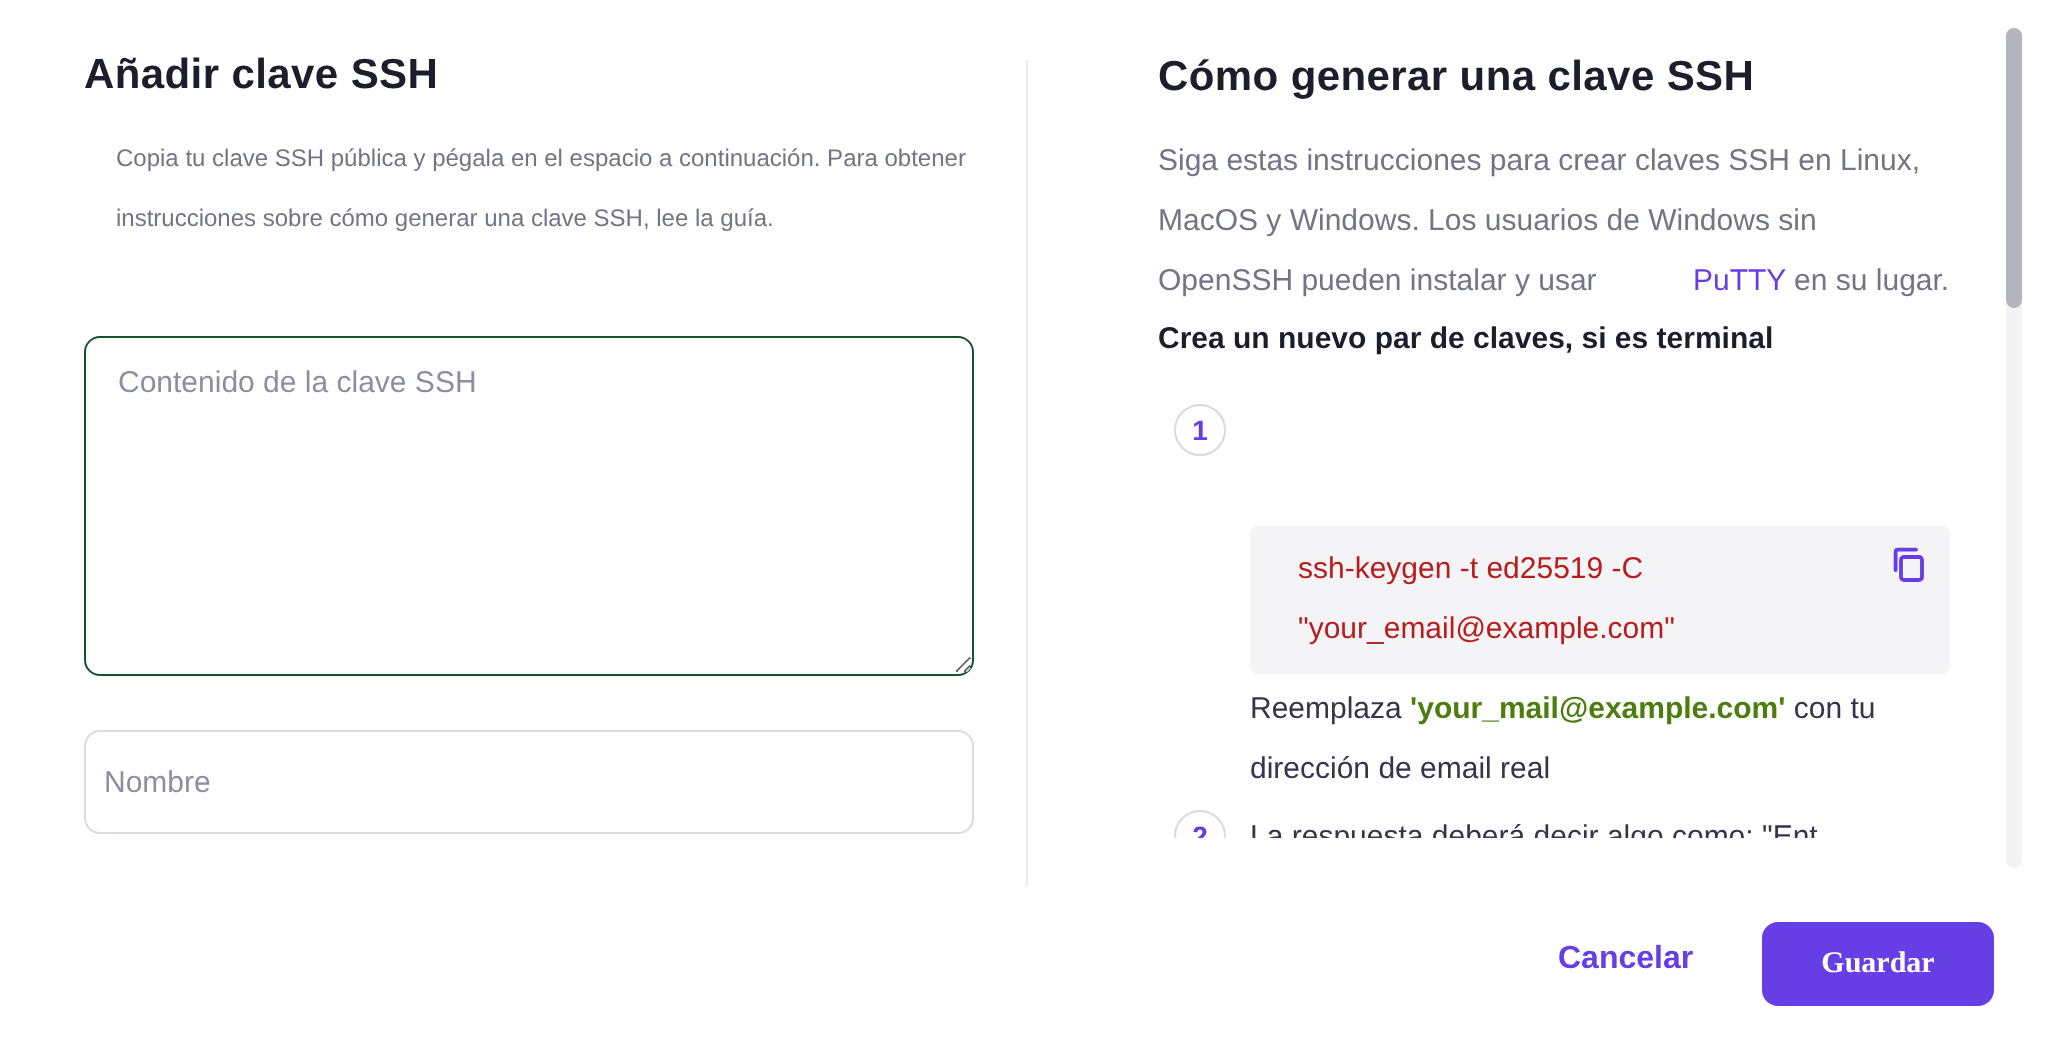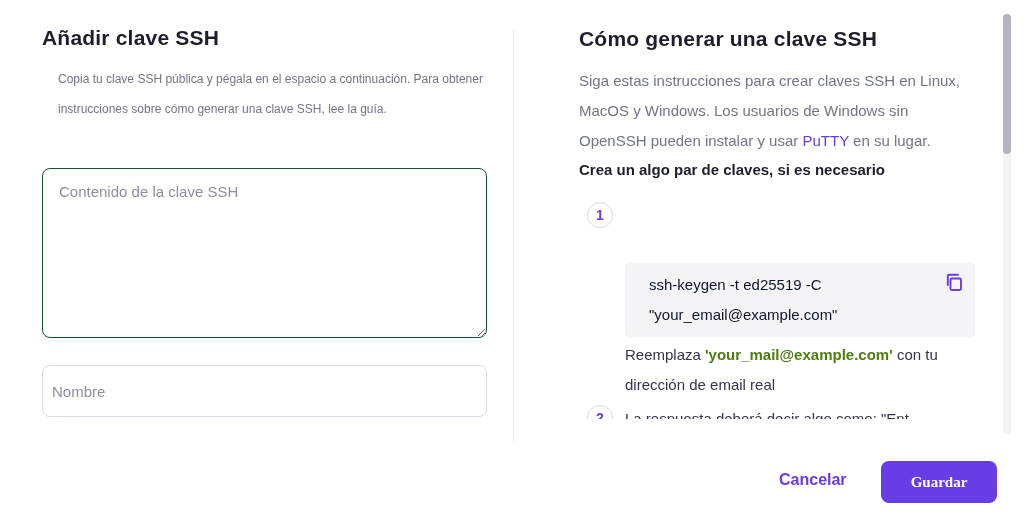--- a/index.html
+++ b/index.html
@@ -20,31 +20,31 @@
     font-size:15px; color:#36344d; outline:none; background:#fff; }
   .name-input::placeholder { color:#8c8fa0; }
 
   
   .divider { position:absolute; left:513px; top:30px; width:1px; height:413px; background:#e9e9f0; }
 
   
   .right { position:absolute; left:579px; top:0; width:412px; height:419px; overflow:hidden; }
   .guide-title { position:absolute; left:0; top:27px; font-size:21px; font-weight:700; color:#1d1e2c; letter-spacing:.2px; }
   .intro { position:absolute; left:0; top:66px; width:410px; font-size:15px; line-height:30px; color:#727586; }
-  .link { color:#673de6; text-decoration:none; cursor:pointer; }
+  .link { color:#673de6; text-decoration:none; cursor:pointer;margin-left:44px; }
   .subheading { position:absolute; left:0; top:161px; font-size:15px; font-weight:700; color:#1d1e2c; }
   .circle { position:absolute; width:26px; height:26px; border:1px solid #d8dae3; border-radius:50%;
     display:flex; align-items:center; justify-content:center; font-size:14px; font-weight:700; color:#673de6; background:#fff; }
   .step1-circle { left:8px; top:202px; }
   .step2-circle { left:8px; top:405px; }
   .step-text { position:absolute; left:46px; width:360px; font-size:15px; line-height:30px; color:#36344d; }
   .step1-text { top:197px; }
   .step2-text { top:404px; }
   .codeblock { position:absolute; left:46px; top:263px; width:350px; height:74px; background:#f4f4f7; border-radius:4px; }
-  .code-text { position:absolute; left:24px; top:7px; font-size:15px; line-height:30px; color:#0f172a; }
+  .code-text { position:absolute; left:24px; top:7px; font-size:15px; line-height:30px; color:#b91c1c; }
   .copy-btn { position:absolute; right:8px; top:8px; width:24px; height:24px; background:none; border:none; cursor:pointer; padding:0; }
   .replace { position:absolute; left:46px; top:340px; width:358px; font-size:15px; line-height:30px; color:#36344d; }
   .replace b { color:#4d7c0f; }
 
   
   .scrollbar { position:absolute; left:1003px; top:14px; width:8px; height:420px; background:#f3f3f6; border-radius:4px; }
   .scroll-thumb { position:absolute; left:0; top:0; width:8px; height:140px; background:#b4b4bc; border-radius:4px; cursor:pointer; }
 
   
   .btn-text { position:absolute; left:779px; top:471px; background:none; border:none; cursor:pointer;
@@ -64,21 +64,21 @@
     <input class="name-input" type="text" placeholder="Nombre" style="">
   </section>
 
   <div class="divider"></div>
 
   <section class="right">
     <h2 class="guide-title">Cómo generar una clave SSH</h2>
 
     <p class="intro"><span>Siga estas instrucciones para crear claves SSH en Linux,</span><br><span>MacOS y Windows. Los usuarios de Windows sin</span><br><span>OpenSSH pueden instalar y usar </span><a class="link">PuTTY</a><span> en su lugar.</span></p>
 
-    <h3 class="subheading">Crea un algo par de claves, si es necesario</h3>
+    <h3 class="subheading">Crea un nuevo par de claves, si es terminal</h3>
 
     <div class="circle step1-circle">
         <span>1</span>
       </div>
 
     <div class="codeblock">
       <div class="code-text"><span>ssh-keygen -t ed25519 -C</span><br><span>"your_email@example.com"</span></div>
       <button class="copy-btn" title="">
         <svg width="22" height="22" viewBox="0 0 22 22">
           <rect x="6.5" y="7.5" width="10.5" height="11.5" rx="1.5" fill="none" stroke="#673de6" stroke-width="1.9"></rect>

